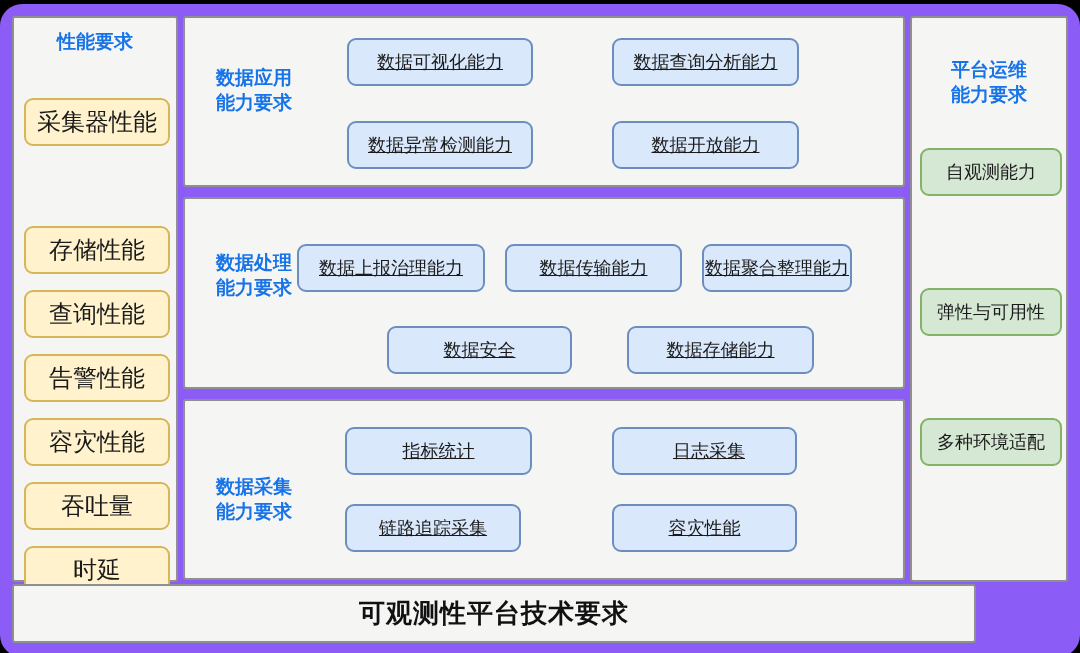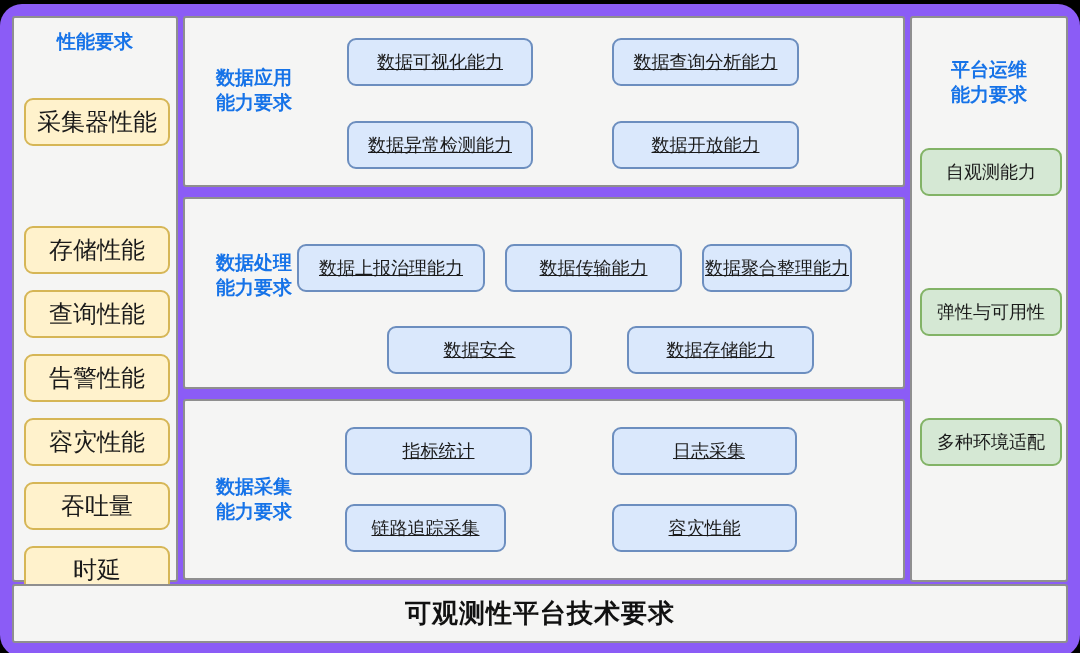--- a/index.html
+++ b/index.html
@@ -20,21 +20,21 @@
     border: 2px solid #8F8F8F;
     border-radius: 3px;
   }
   .left-panel  { left: 12px;  top: 12px; width: 166px; height: 566px; }
   .right-panel { left: 910px; top: 12px; width: 158px; height: 566px; }
   .section     { left: 183px; width: 722px; }
   .section-app     { top: 12px;  height: 171px; }
   .section-process { top: 193px; height: 192px; }
   .section-collect { top: 395px; height: 181px; }
   .bottom-bar {
-    left: 12px; top: 580px; width: 1056px; height: 59px;
+    left: 12px; top: 580px; width: 964px; height: 59px;
     display: flex; align-items: center; justify-content: center;
   }
   .bottom-title {
     font-size: 26px; font-weight: bold; color: #111;
     letter-spacing: 1px;
   }
   .blue-title {
     position: absolute;
     color: #1673E8; font-weight: bold; font-size: 19px;
     text-align: center; white-space: pre-line; line-height: 1.3;
@@ -71,21 +71,21 @@
   .s1-3 { left: 427px; top: 103px; width: 187px; }
   
   .s2-0 { left: 112px; top: 45px;  width: 188px; }
   .s2-1 { left: 320px; top: 45px;  width: 177px; }
   .s2-2 { left: 517px; top: 45px;  width: 150px; }
   .s2-3 { left: 202px; top: 127px; width: 185px; }
   .s2-4 { left: 442px; top: 127px; width: 187px; }
   
   .s3-0 { left: 160px; top: 26px;  width: 187px; }
   .s3-1 { left: 427px; top: 26px;  width: 185px; padding-left: 9px; }
-  .s3-2 { left: 160px; top: 103px; width: 161px; }
+  .s3-2 { left: 160px; top: 103px; width: 176px; }
   .s3-3 { left: 427px; top: 103px; width: 185px; }
 </style>
 </head>
 <body>
 
 <div class="canvas">
 
   <div class="panel left-panel">
     <div class="blue-title">性能要求</div>
     <div class="box yellow lp-0">采集器性能</div>

